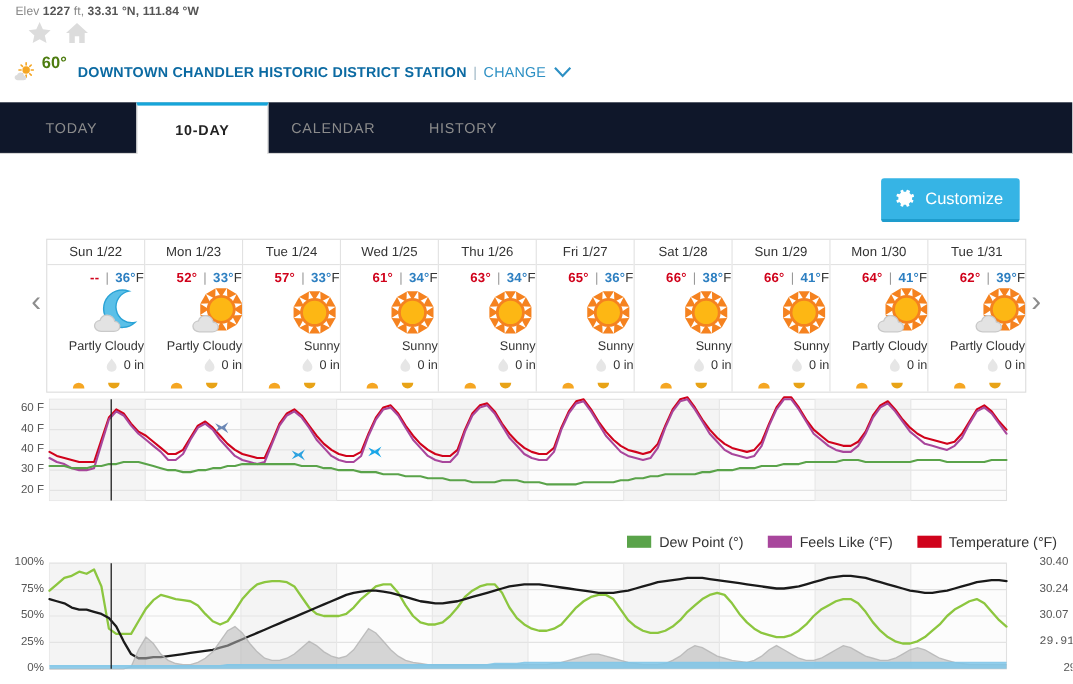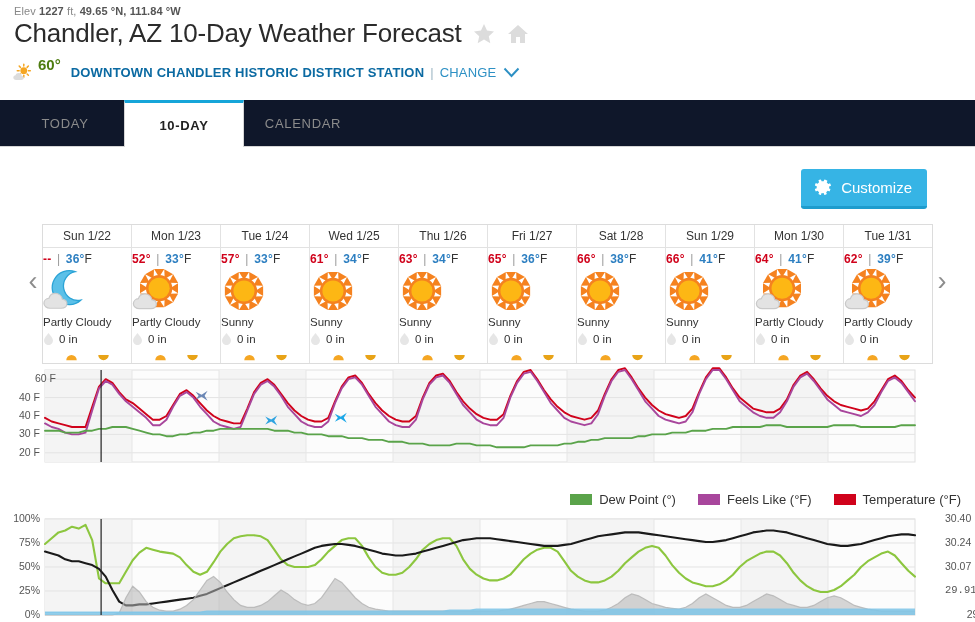--- a/index.html
+++ b/index.html
@@ -37,21 +37,21 @@
       font-size:15px;padding:9px 15px 9px 13px;display:flex;align-items:center;cursor:pointer;}
   .cstbtn svg{margin-right:8px;}
 
   
   .strip{position:relative;margin-top:15px;height:140px;}
   .arrow{position:absolute;top:40px;width:26px;height:34px;color:#8d8d8d;font-size:27px;
      display:flex;align-items:center;justify-content:center;cursor:pointer;}
   .arrowL{left:20px;}.arrowR{right:20px;}
   .days{position:absolute;left:42px;right:42px;top:0;display:flex;
         border:1px solid #dcdcdc;height:138px;background:#fff;}
-  .day{flex:1;border-right:1px solid #e2e2e2;display:flex;flex-direction:column;align-items:flex-start;
+  .day{flex:1;border-right:1px solid #e2e2e2;display:flex;flex-direction:column;align-items:flex-end;
        position:relative;}
   .day:last-child{border-right:none;}
   .dname{font-size:12px;color:#333;padding:4px 0 4px;width:100%;text-align:center;
      border-bottom:1px solid #e2e2e2;}
   .dtemp{font-size:12px;padding:4px 0 1px;letter-spacing:.2px;}
   .hi{color:#d0021b;font-weight:bold;}
   .hi.none{color:#d0021b;}
   .sep{color:#999;margin:0 2px;}
   .lo{color:#2d7fc1;font-weight:bold;}
   .unit{color:#333;font-weight:normal;}
@@ -73,26 +73,25 @@
 </style>
 </head>
 <body>
 
 <div class="page">
 
   <div class="elev">
     <span>Elev</span>
     <b>1227</b>
     <span>ft,</span>
-    <b>49.65 °N,</b>
+    <b>33.31 °N,</b>
     <b>111.84 °W</b>
   </div>
 
   <div class="titlerow">
-    <div class="title">Chandler, AZ 10-Day Weather Forecast</div>
     <svg class="ticon" viewBox="0 0 24 24">
       <path d="M12 2l3 6.6 7 .8-5.2 4.8 1.5 7L12 17.6 5.7 21.2l1.5-7L2 9.4l7-.8z"></path>
       </svg>
     <svg class="ticon" viewBox="0 0 24 24">
       <path d="M12 3L2 12h3v9h5v-6h4v6h5v-9h3z"></path>
       </svg>
   </div>
 
   <div class="condrow">
     <svg class="sunsmall" viewBox="0 0 28 26">
@@ -117,20 +116,21 @@
     <span class="change">CHANGE</span>
     <svg class="caret" width="17" height="11" viewBox="0 0 17 11">
       <path d="M1.5 1.5L8.5 9 15.5 1.5" fill="none" stroke="#2d90c4" stroke-width="2"></path>
       </svg>
   </div>
 
   <div class="tabs">
     <div class="tab">TODAY</div>
     <div class="tab active">10-DAY</div>
     <div class="tab">CALENDAR</div>
+    <div class="tab">HISTORY</div>
   </div>
 
   <div class="cstwrap">
     <div class="cstbtn">
       <svg width="19" height="19" viewBox="0 0 20 20">
         <path fill="#fff" d="M10 6.6A3.4 3.4 0 1 0 10 13.4 3.4 3.4 0 0 0 10 6.6zm0 5.1a1.7 1.7 0 1 1 0-3.4 1.7 1.7 0 0 1 0 3.4z"></path>
         <path fill="#fff" d="M17.4 11.6l-1.5-.5a6 6 0 0 0 0-2.2l1.5-.5a.6.6 0 0 0 .4-.8l-.6-1.6a.6.6 0 0 0-.8-.3l-1.4.6a6 6 0 0 0-1.6-1.6l.6-1.4a.6.6 0 0 0-.3-.8L11.5 1.6a.6.6 0 0 0-.8.4l-.5 1.5a6 6 0 0 0-2.2 0L7.5 2a.6.6 0 0 0-.8-.4L5.1 2.2a.6.6 0 0 0-.3.8l.6 1.4a6 6 0 0 0-1.6 1.6L2.4 5.4a.6.6 0 0 0-.8.3L1 7.3a.6.6 0 0 0 .4.8l1.5.5a6 6 0 0 0 0 2.2l-1.5.5a.6.6 0 0 0-.4.8l.6 1.6a.6.6 0 0 0 .8.3l1.4-.6a6 6 0 0 0 1.6 1.6l-.6 1.4a.6.6 0 0 0 .3.8l1.6.6a.6.6 0 0 0 .8-.4l.5-1.5a6 6 0 0 0 2.2 0l.5 1.5a.6.6 0 0 0 .8.4l1.6-.6a.6.6 0 0 0 .3-.8l-.6-1.4a6 6 0 0 0 1.6-1.6l1.4.6a.6.6 0 0 0 .8-.3l.6-1.6a.6.6 0 0 0-.4-.8z"></path>
       </svg>
       <span>Customize</span>
     </div>
@@ -594,21 +594,21 @@
       <path d="M-6 -4 L0 -1 L6 -5 L3 0 L6 5 L0 1 L-6 4 L-3 0 Z" fill="#2ea3e0"></path>
         </g>
         <g transform="translate(340.8,53.84)">
       <path d="M-6 -4 L0 -1 L6 -5 L3 0 L6 5 L0 1 L-6 4 L-3 0 Z" fill="#1ba7e8"></path>
         </g>
       </svg>
       <div class="axL" style="left: 0px; top: 81.8px;">20 F</div>
       <div class="axL" style="left: 0px; top: 63.4px;">30 F</div>
       <div class="axL" style="left: 0px; top: 45px;">40 F</div>
       <div class="axL" style="left: 0px; top: 26.6px;">40 F</div>
-      <div class="axL" style="left: 16px; top: 8.2px;">60 F</div>
+      <div class="axL" style="left: 0px; top: 8.2px;">60 F</div>
     </div>
   <div class="legend" style="margin-top:2px;" id="templegend">
       <div class="lgi">
         <span class="sw" style="background:#5aa34a"></span>
       <span>Dew Point (°)</span>
       </div>
       <div class="lgi">
         <span class="sw" style="background:#a8469c"></span>
       <span>Feels Like (°F)</span>
       </div>

